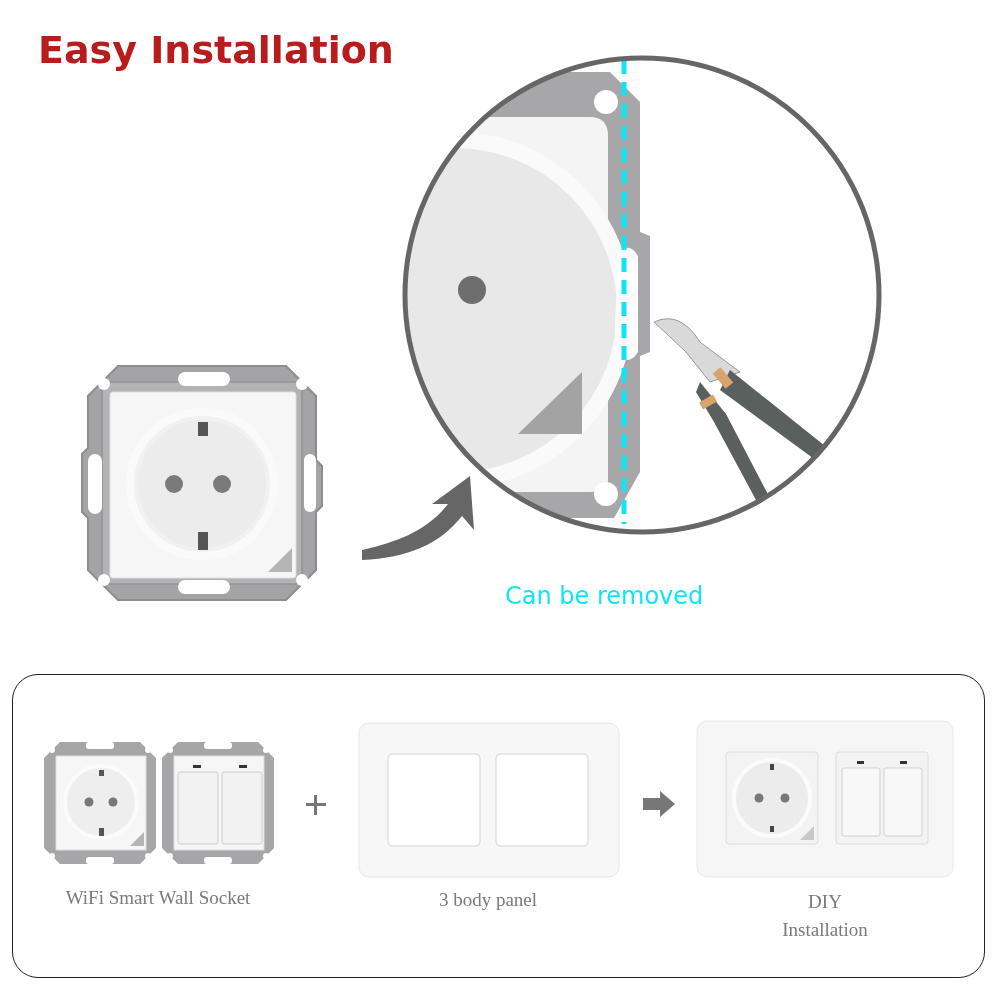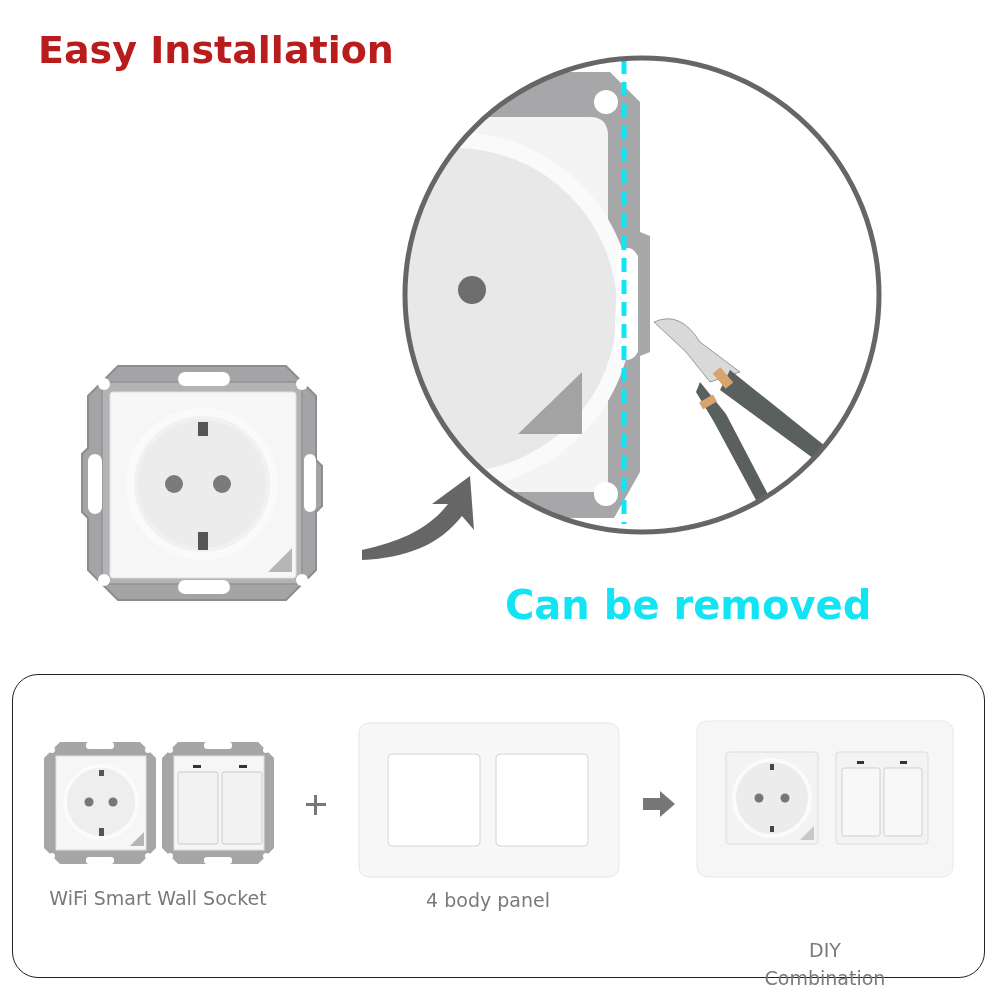--- a/index.html
+++ b/index.html
@@ -6,29 +6,29 @@
   body {
     width: 1000px; height: 1000px; background: #ffffff; position: relative; overflow: hidden;
     font-family: "DejaVu Sans", "Liberation Sans", sans-serif;
   }
   .abs { position: absolute; }
   .title {
     left: 38px; top: 28px; font-size: 38px; font-weight: bold; color: #b91c1c;
     letter-spacing: 0px; white-space: nowrap;
   }
   .removed-label {
-    left: 505px; top: 582px; font-size: 40px; font-weight: bold; color: #12e4f4;
+    left: 505px; top: 582px; font-size: 24px; font-weight: normal; color: #12e4f4;
     white-space: nowrap;
   }
   .combo-box {
     left: 12px; top: 674px; width: 973px; height: 304px;
     border: 1.5px solid #222; border-radius: 26px; box-sizing: border-box;
   }
   .caption {
-    color: #7a7a7a; font-size: 19px; text-align: center; line-height: 28px; white-space: nowrap;
+    color: #7a7a7a; font-size: 19px; text-align: center; line-height: 28px; white-space: nowrap; font-family: Liberation Serif, serif;
   }
   svg { display: block; }
 </style>
 </head>
 <body>
 
 <div class="abs title">Easy Installation</div>
 
 <div class="abs" style="left:78px; top:358px;">
   <svg width="250" height="250" viewBox="0 0 250 250">
@@ -150,21 +150,21 @@
 </div>
 
 <div class="abs" style="left:358px; top:722px;">
   <svg width="262" height="156" viewBox="0 0 262 156">
     <rect x="1" y="1" width="260" height="154" rx="10" fill="#f7f7f7" stroke="#e6e6e6"></rect>
     <rect x="30" y="32" width="92" height="92" rx="4" fill="#fff" stroke="#d4d4d4"></rect>
     <rect x="138" y="32" width="92" height="92" rx="4" fill="#fff" stroke="#d4d4d4"></rect>
   </svg>
 </div>
 <div class="abs caption" style="left:398px; top:886px; width:180px;">
-  <div>4 body panel</div>
+  <div>3 body panel</div>
 </div>
 
 <div class="abs" style="left:642px; top:791px;">
   <svg width="34" height="26" viewBox="0 0 34 26">
       <path d="M1 7 L18 7 L18 0 L33 13 L18 26 L18 19 L1 19 Z" fill="#777"></path>
     </svg>
 </div>
 
 <div class="abs" style="left:696px; top:720px;">
   <svg width="262" height="160" viewBox="0 0 262 160">
@@ -176,16 +176,16 @@
     <rect x="74" y="44" width="4" height="6" fill="#444"></rect>
       <rect x="74" y="106" width="4" height="6" fill="#444"></rect>
     <polygon points="104,120 118,120 118,106" fill="#c8c8c8"></polygon>
     <rect x="140" y="32" width="92" height="92" rx="3" fill="#f3f3f3" stroke="#dcdcdc"></rect>
     <rect x="146" y="48" width="38" height="68" rx="2" fill="#f8f8f8" stroke="#cfcfcf"></rect>
     <rect x="188" y="48" width="38" height="68" rx="2" fill="#f8f8f8" stroke="#cfcfcf"></rect>
     <rect x="161" y="41" width="7" height="3" fill="#333"></rect>
       <rect x="204" y="41" width="7" height="3" fill="#333"></rect>
   </svg>
 </div>
-<div class="abs caption" style="left:740px; top:936px; width:170px;">
+<div class="abs caption" style="left:740px; top:888px; width:170px;">
   <div>DIY</div>
-  <div>Combination</div>
+  <div>Installation</div>
 </div>
 
 </body></html>

